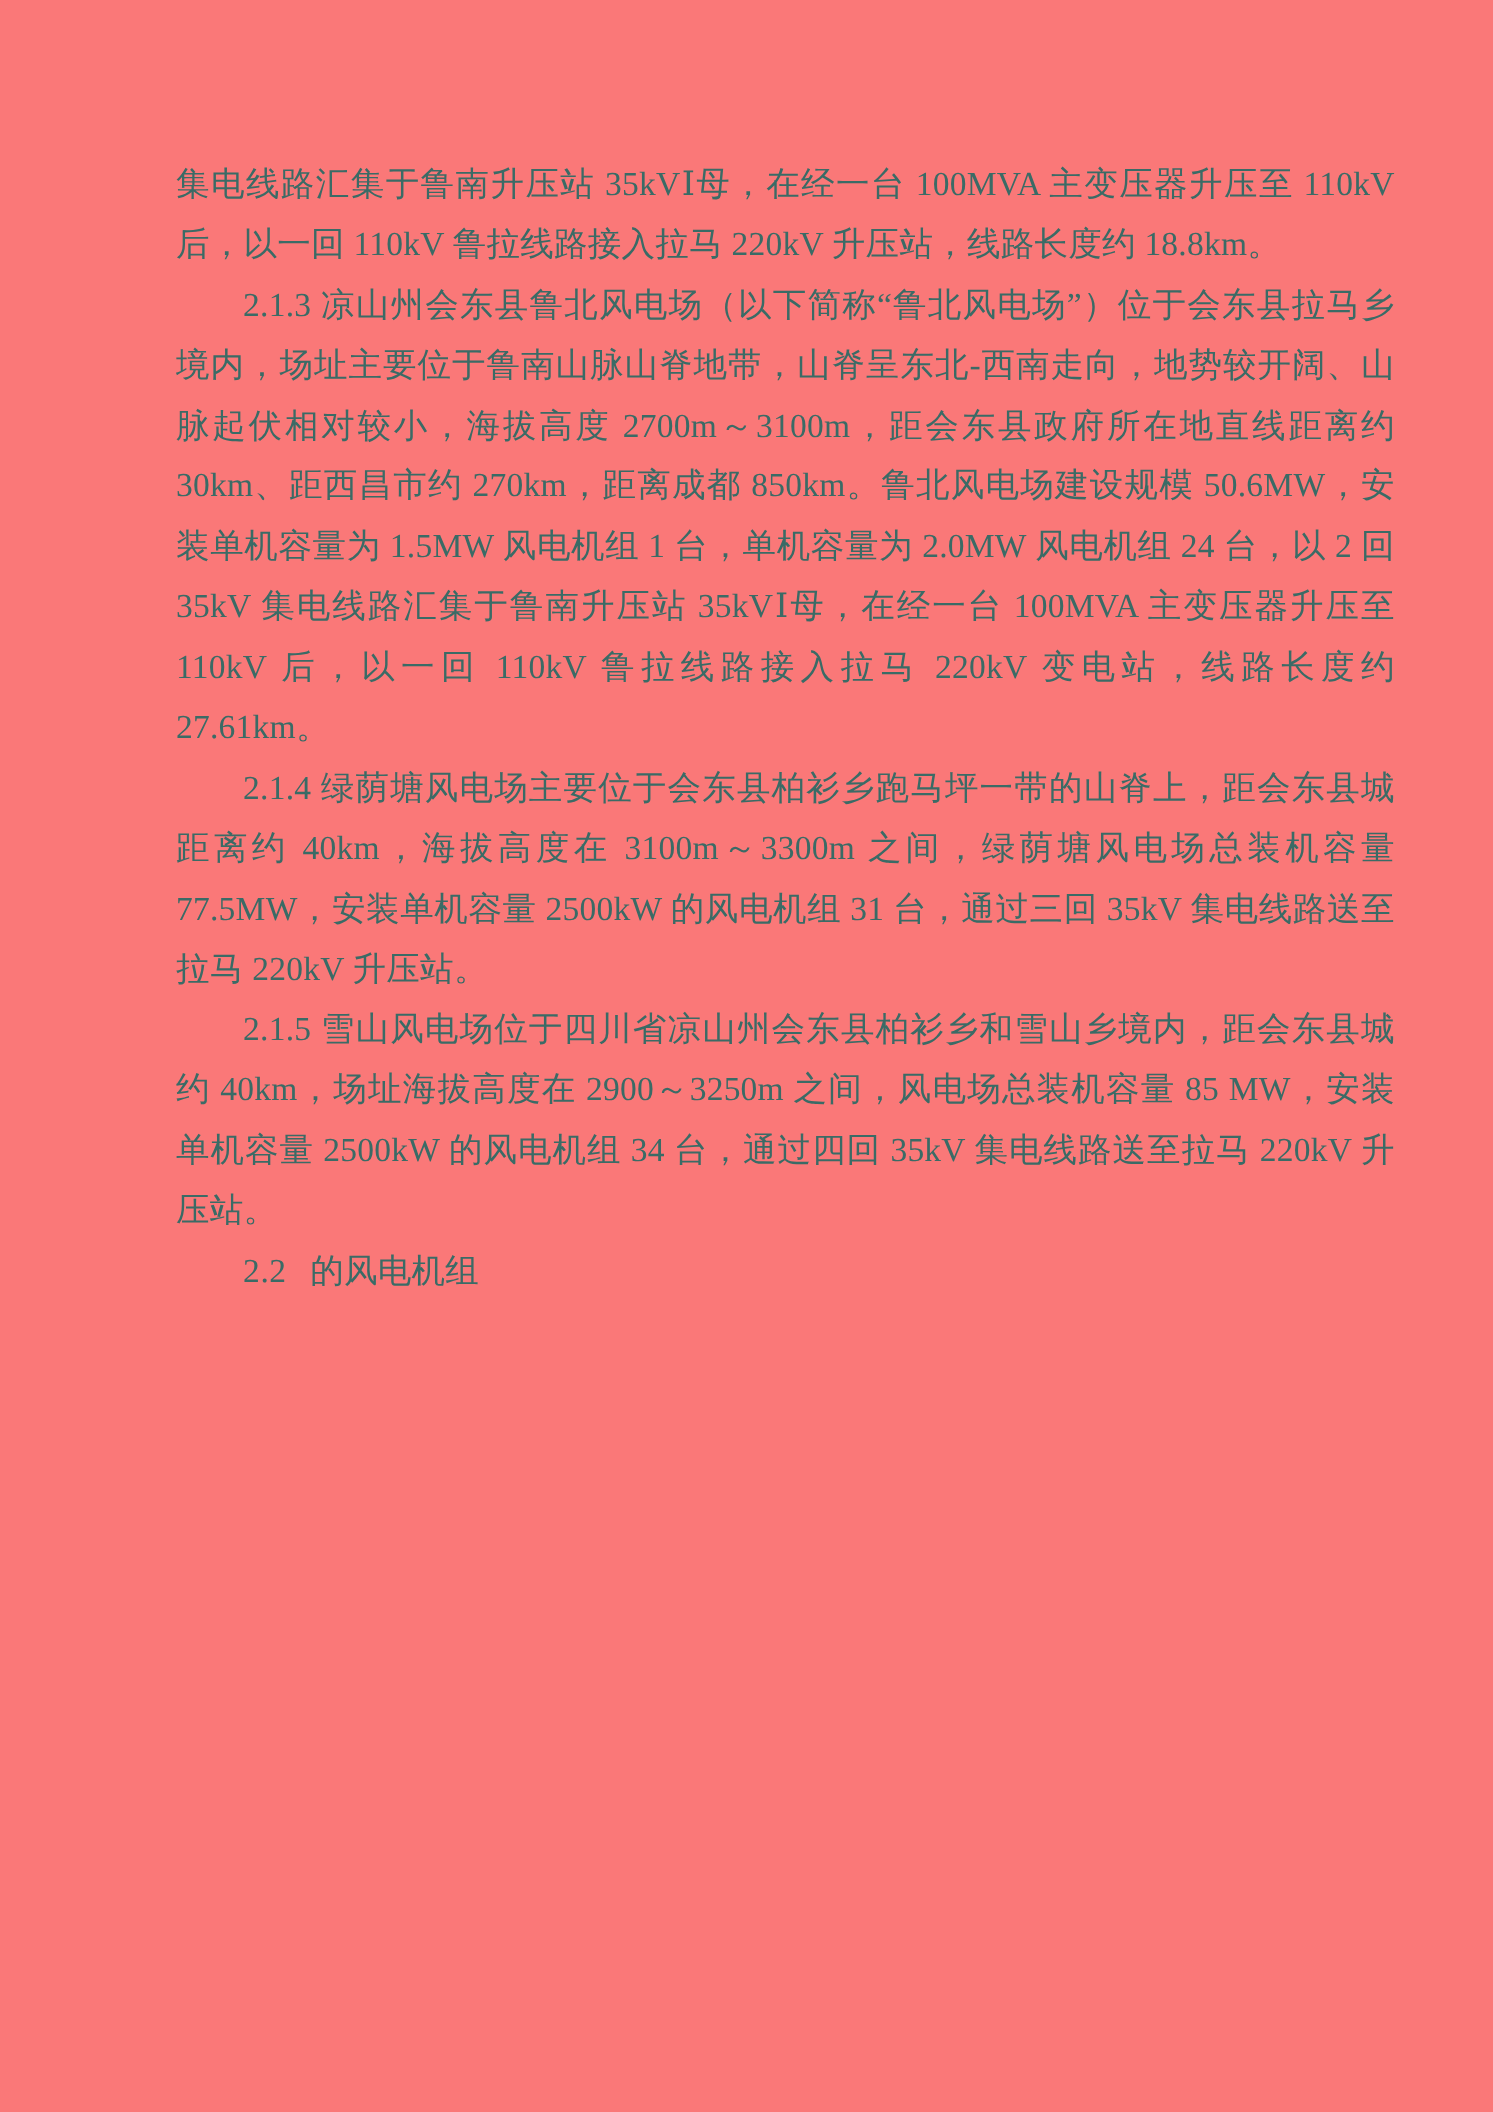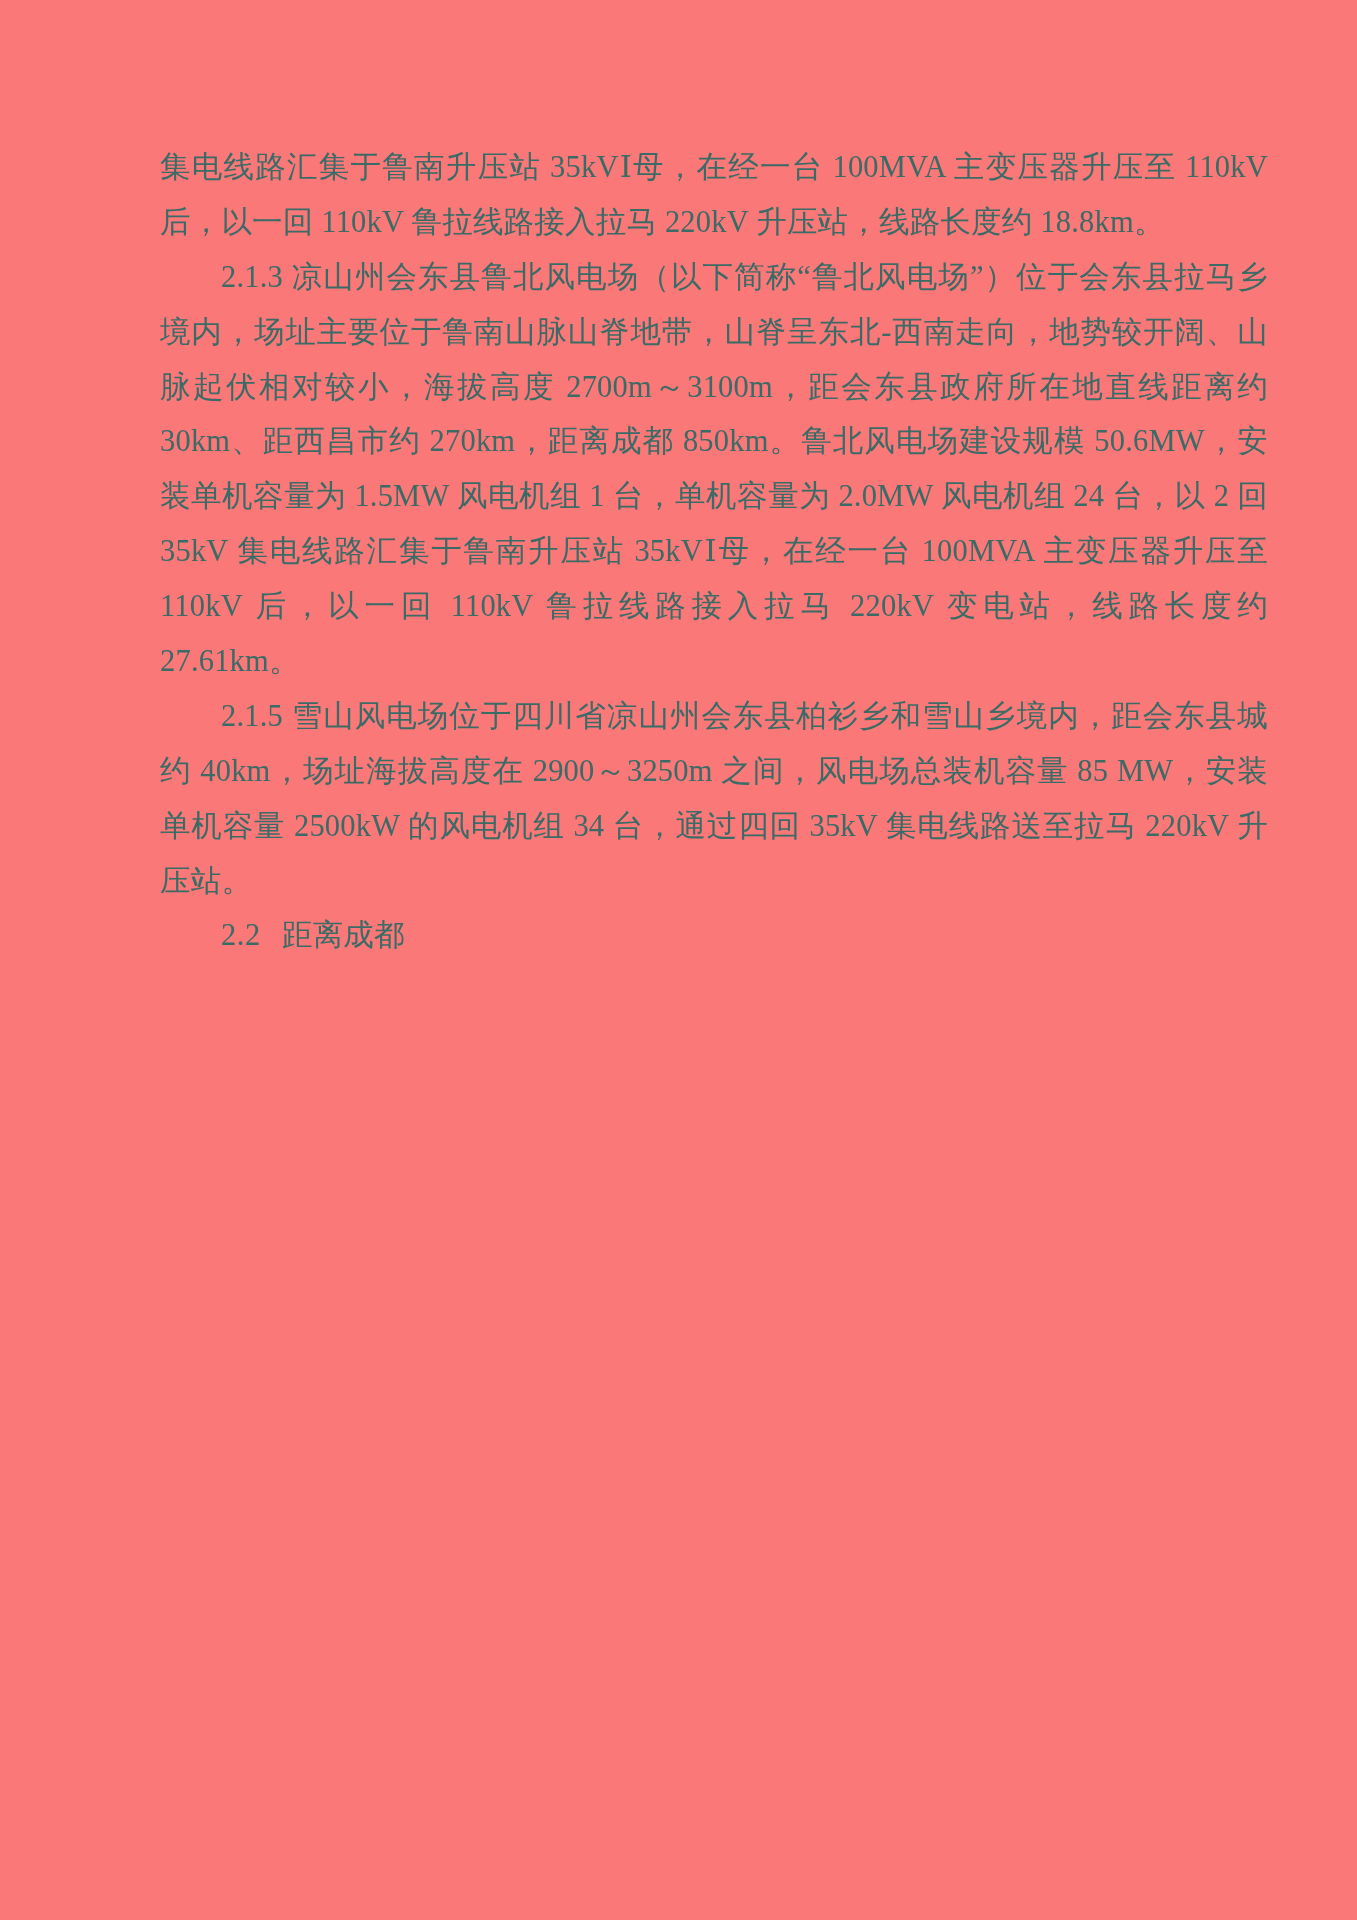--- a/index.html
+++ b/index.html
@@ -54,23 +54,24 @@
 </head>
 <body>
 
 <div class="page">
   <div class="doc-body">
 
     <p class="para">集电线路汇集于鲁南升压站 35kVⅠ母，在经一台 100MVA 主变压器升压至 110kV 后，以一回 110kV 鲁拉线路接入拉马 220kV 升压站，线路长度约 18.8km。</p>
 
     <p class="para indent">2.1.3 凉山州会东县鲁北风电场（以下简称“鲁北风电场”）位于会东县拉马乡境内，场址主要位于鲁南山脉山脊地带，山脊呈东北-西南走向，地势较开阔、山脉起伏相对较小，海拔高度 2700m～3100m，距会东县政府所在地直线距离约 30km、距西昌市约 270km，距离成都 850km。鲁北风电场建设规模 50.6MW，安装单机容量为 1.5MW 风电机组 1 台，单机容量为 2.0MW 风电机组 24 台，以 2 回 35kV 集电线路汇集于鲁南升压站 35kVⅠ母，在经一台 100MVA 主变压器升压至 110kV 后，以一回 110kV 鲁拉线路接入拉马 220kV 变电站，线路长度约 27.61km。</p>
 
+    <p class="para indent">2.1.4 绿荫塘风电场主要位于会东县柏衫乡跑马坪一带的山脊上，距会东县城距离约 40km，海拔高度在 3100m～3300m 之间，绿荫塘风电场总装机容量 77.5MW，安装单机容量 2500kW 的风电机组 31 台，通过三回 35kV 集电线路送至拉马 220kV 升压站。</p>
 
     <p class="para indent">2.1.5 雪山风电场位于四川省凉山州会东县柏衫乡和雪山乡境内，距会东县城约 40km，场址海拔高度在 2900～3250m 之间，风电场总装机容量 85 MW，安装单机容量 2500kW 的风电机组 34 台，通过四回 35kV 集电线路送至拉马 220kV 升压站。</p>
 
     <p class="heading">
-      <span class="h-num">2.2</span><span class="h-gap"></span><span>距离成都</span>
+      <span class="h-num">2.2</span><span class="h-gap"></span><span>的风电机组</span>
     </p>
 
 
 
   </div>
 </div>
 
 </body></html>

